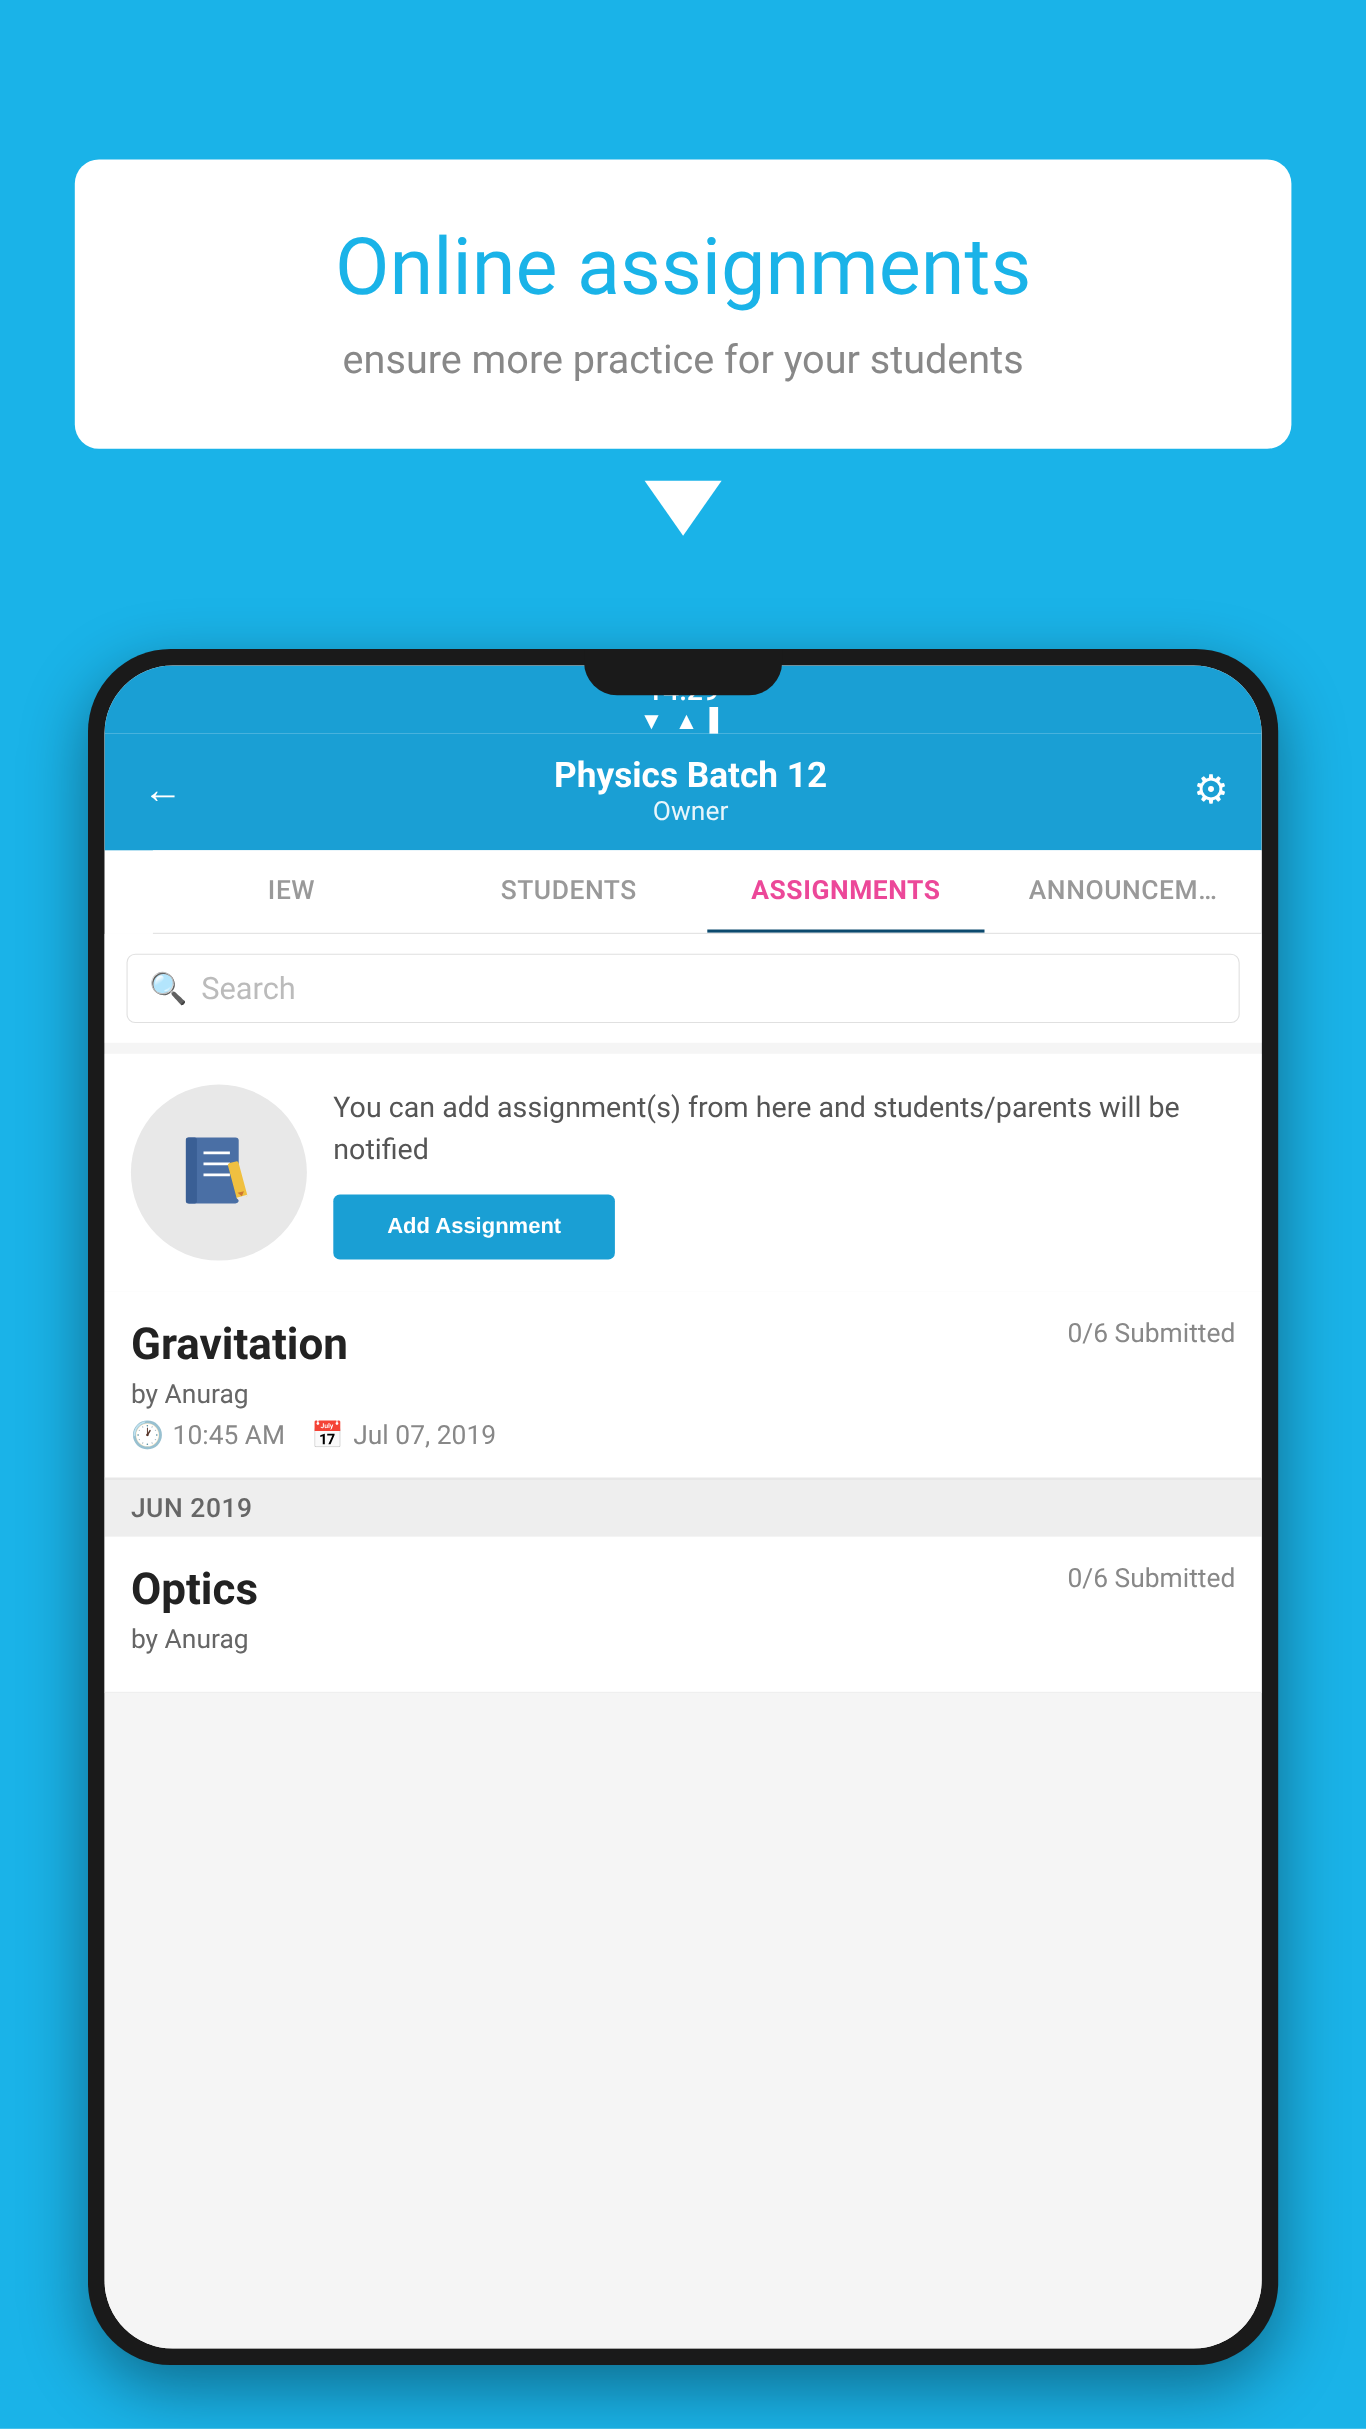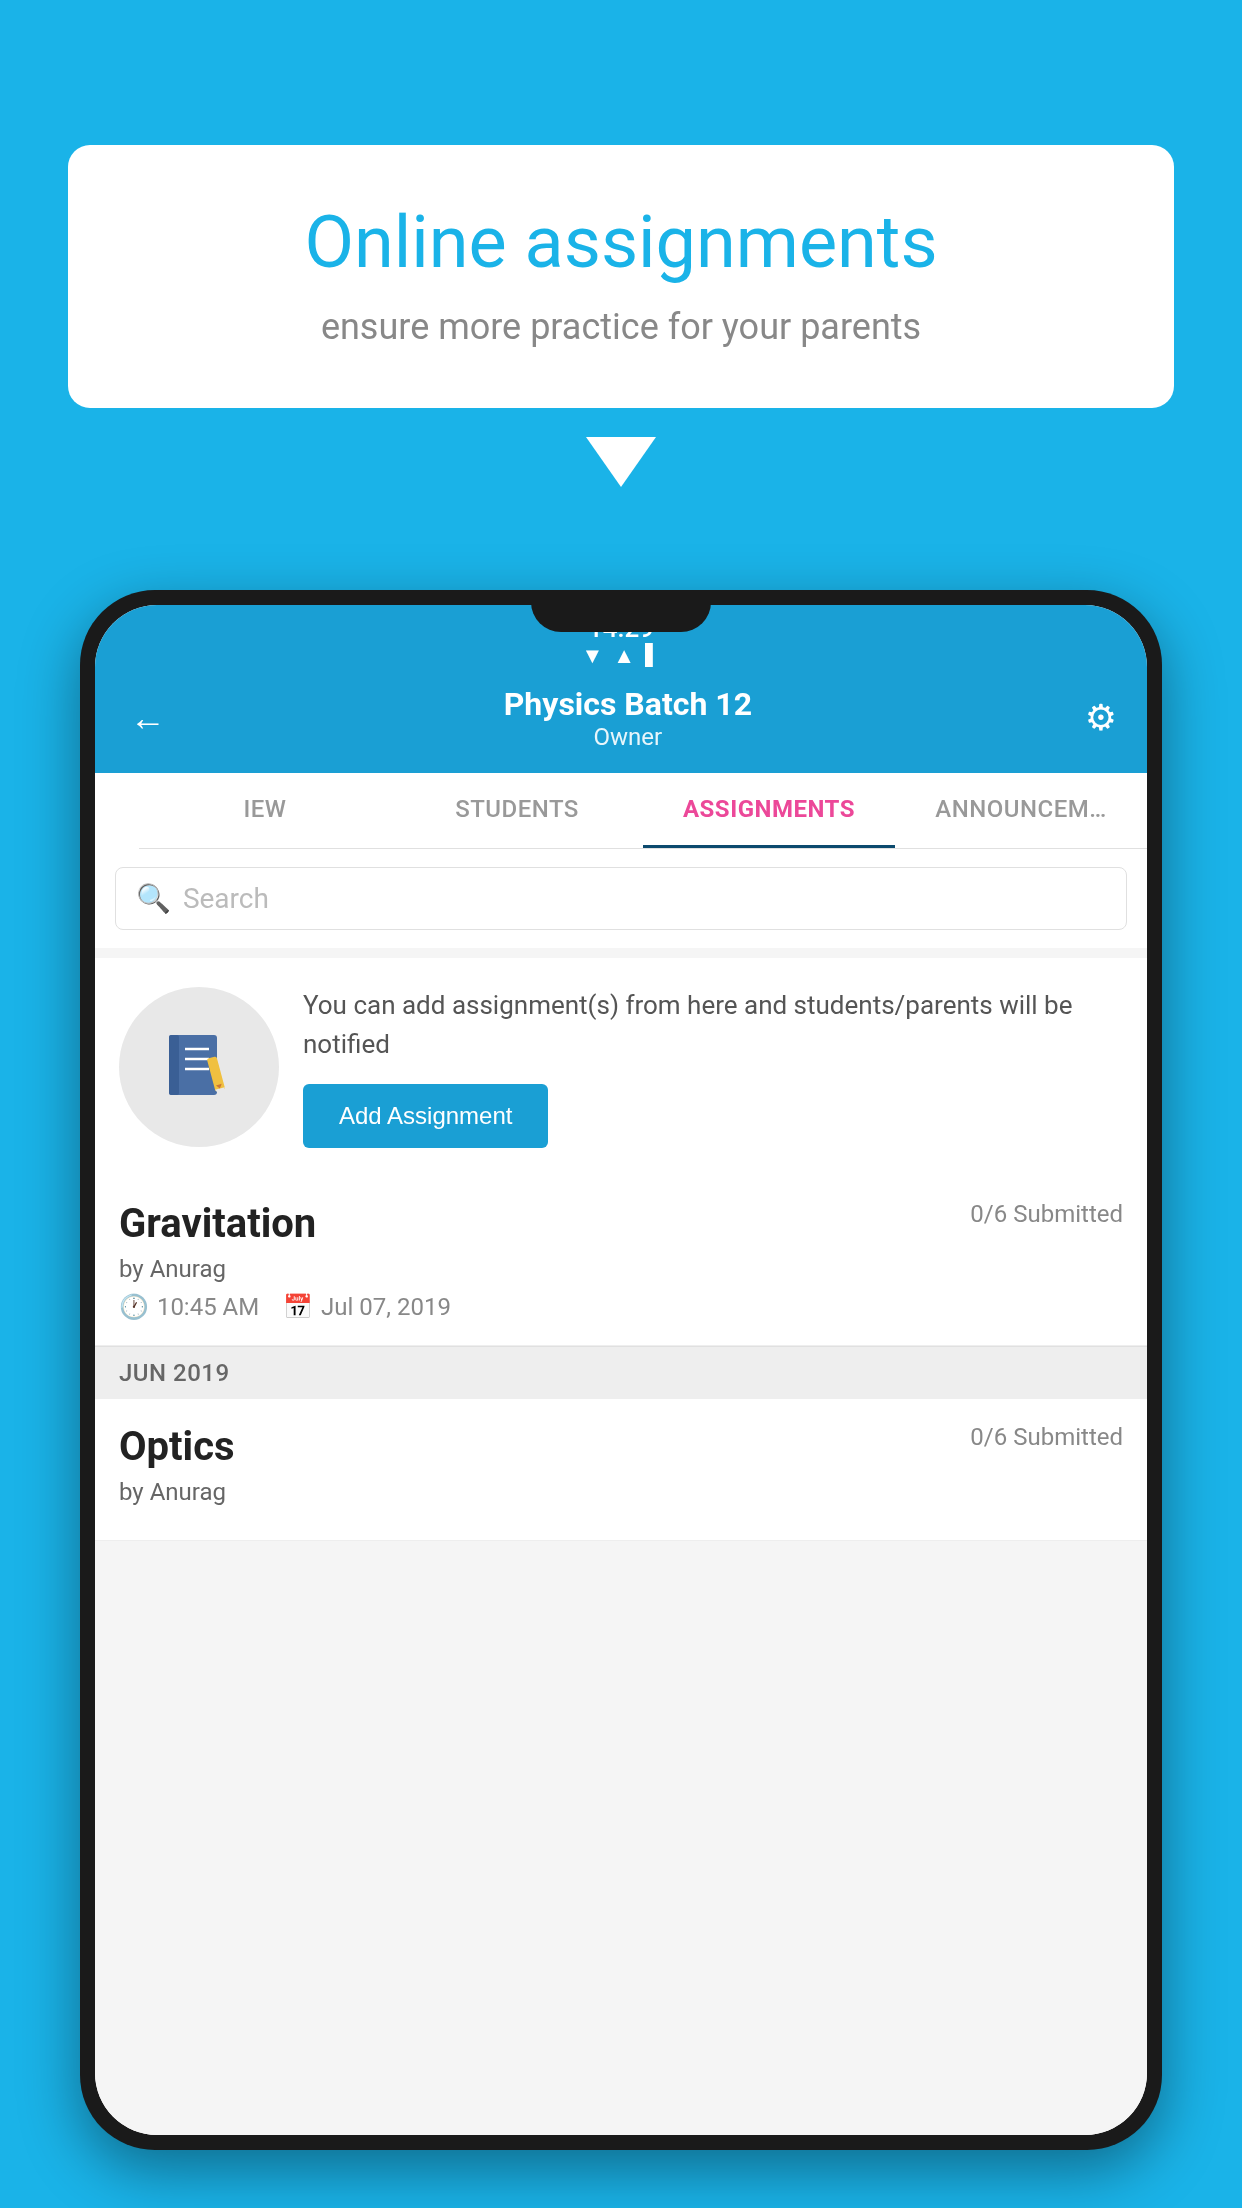--- a/index.html
+++ b/index.html
@@ -251,23 +251,23 @@
       color: #555;
       line-height: 1.5;
       margin-bottom: 20px;
     }
 
     .add-assignment-btn {
       background: #1a9fd4;
       color: white;
       border: none;
       border-radius: 6px;
-      padding: 18px 36px;
-      font-size: 24px;
-      font-weight: 400;
+      padding: 18px 49px;
+      font-size: 20px;
+      font-weight: 700;
       cursor: pointer;
       display: inline-block;
     }
 
     
     .month-separator {
       background: #eeeeee;
       padding: 12px 24px;
       font-size: 24px;
       color: #666;
@@ -331,21 +331,21 @@
       flex-direction: column;
       height: 100%;
     }
   </style>
 </head>
 <body>
 
 <div class="speech-bubble-container">
   <div class="speech-bubble">
     <div class="speech-bubble-title">Online assignments</div>
-    <div class="speech-bubble-subtitle">ensure more practice for your parents</div>
+    <div class="speech-bubble-subtitle">ensure more practice for your students</div>
   </div>
   <div class="speech-bubble-arrow"></div>
 </div>
 
 <div class="phone-mockup">
   <div class="phone-notch"></div>
   <div class="phone-inner">
     <div class="phone-screen">
 
       <div class="status-bar">

